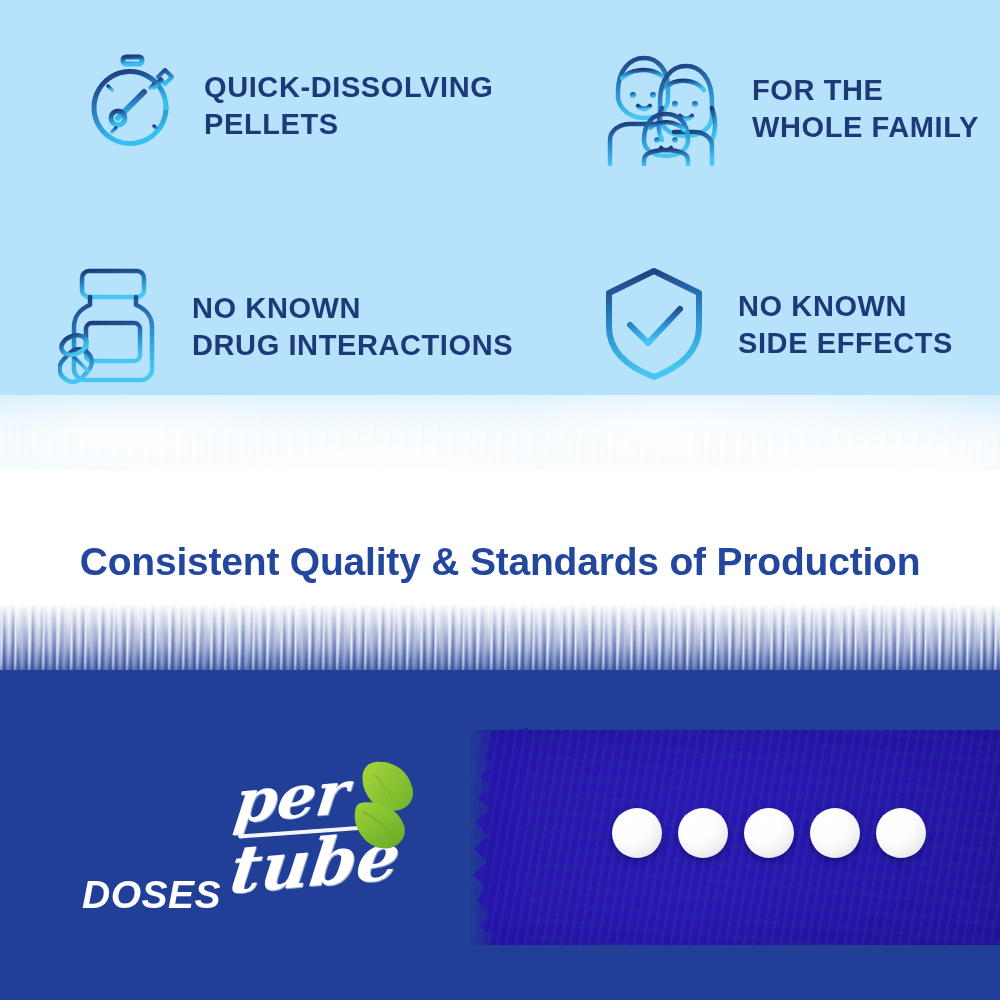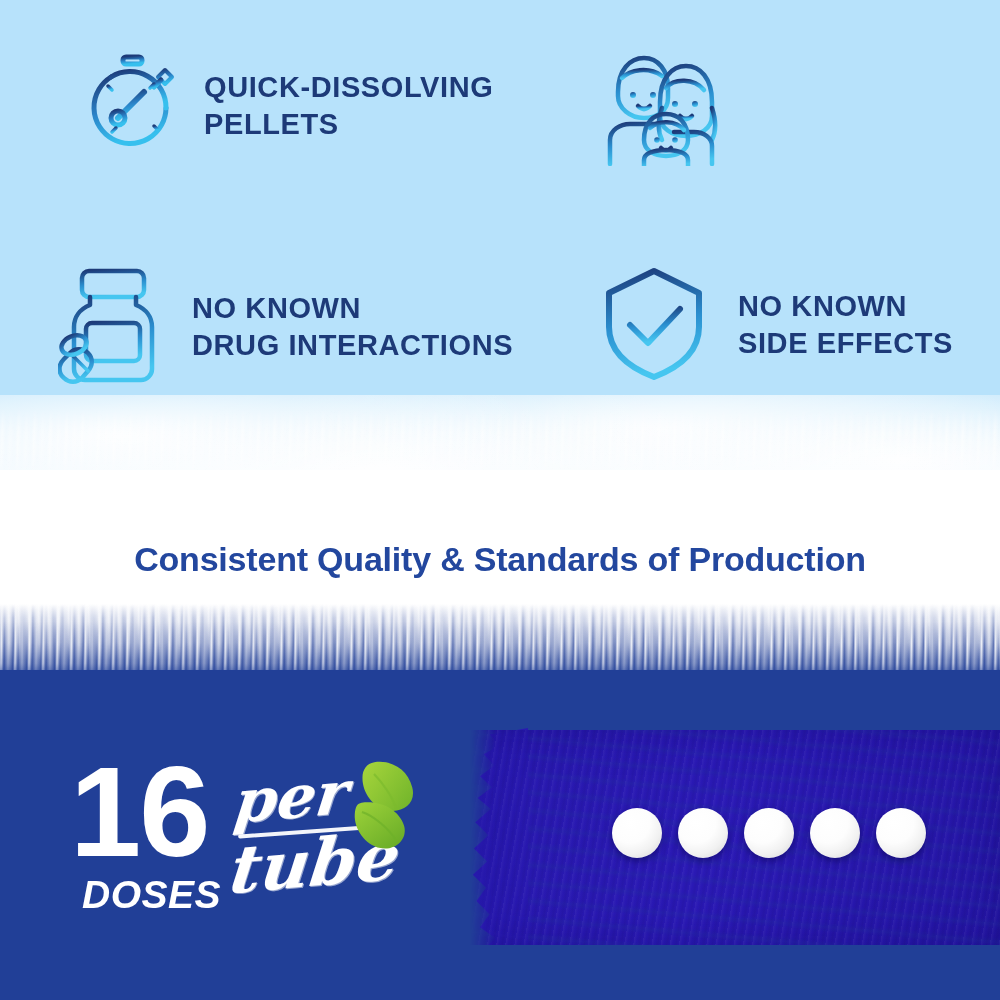--- a/index.html
+++ b/index.html
@@ -79,21 +79,21 @@
   
   .band-white{
     position:absolute;left:0;top:470px;width:1000px;height:215px;
     background:#ffffff;
   }
   .headline{
     position:absolute;left:0;top:540px;width:1000px;
     text-align:center;
     color:#23479e;
     font-weight:bold;
-    font-size:34px;
+    font-size:39px;
     letter-spacing:-.2px;
   }
 
   
   .wash-bottom{
     position:absolute;left:0;top:604px;width:1000px;height:80px;
     background:
       linear-gradient(to bottom,
         rgba(255,255,255,0) 0%,
         rgba(33,63,151,.08) 22%,
@@ -290,20 +290,22 @@
 
             <path d="M44 92 C44 74 54 66 66 66 C78 66 88 74 88 92 C88 102 78 108 66 108 C54 108 44 102 44 92 Z"></path>
             <path d="M50 80 C58 72 76 72 84 82"></path>
             <circle cx="57" cy="92" r="2.8" fill="url(#gradFam)" stroke="none"></circle>
             <circle cx="75" cy="92" r="2.8" fill="url(#gradFam)" stroke="none"></circle>
             <path d="M61 100 q5 5 10 0"></path>
             <path d="M44 118 L44 112 C44 106 52 102 66 102 C80 102 88 106 88 112 L88 118"></path>
           </g>
         </svg>
       </span>
+      <div class="ftext">FOR THE
+WHOLE FAMILY</div>
     </div>
 
     <div class="feature f3">
       <span class="icon">
         <svg width="108" height="120" viewBox="0 0 108 120" fill="none">
           <defs>
             <linearGradient id="gradBot" x1="0" y1="0" x2="0.2" y2="1">
               <stop offset="0%" stop-color="#1d3a78"></stop>
               <stop offset="55%" stop-color="#2a8fd0"></stop>
               <stop offset="100%" stop-color="#46c6f0"></stop>
@@ -376,21 +378,20 @@
 
   <div class="pellets">
     <div class="pellet"></div>
     <div class="pellet"></div>
     <div class="pellet"></div>
     <div class="pellet"></div>
     <div class="pellet"></div>
   </div>
 
   <div class="doses-block">
-    <div class="num16">16</div>
     <div class="doses-word">DOSES</div>
 
     <div class="script">
       <div class="ln ln1">per</div>
       <div class="underline"></div>
       <div class="ln ln2">tube</div>
     </div>
 
     <span class="leaf-group">
       <svg width="86" height="104" viewBox="0 0 86 104" fill="none">

